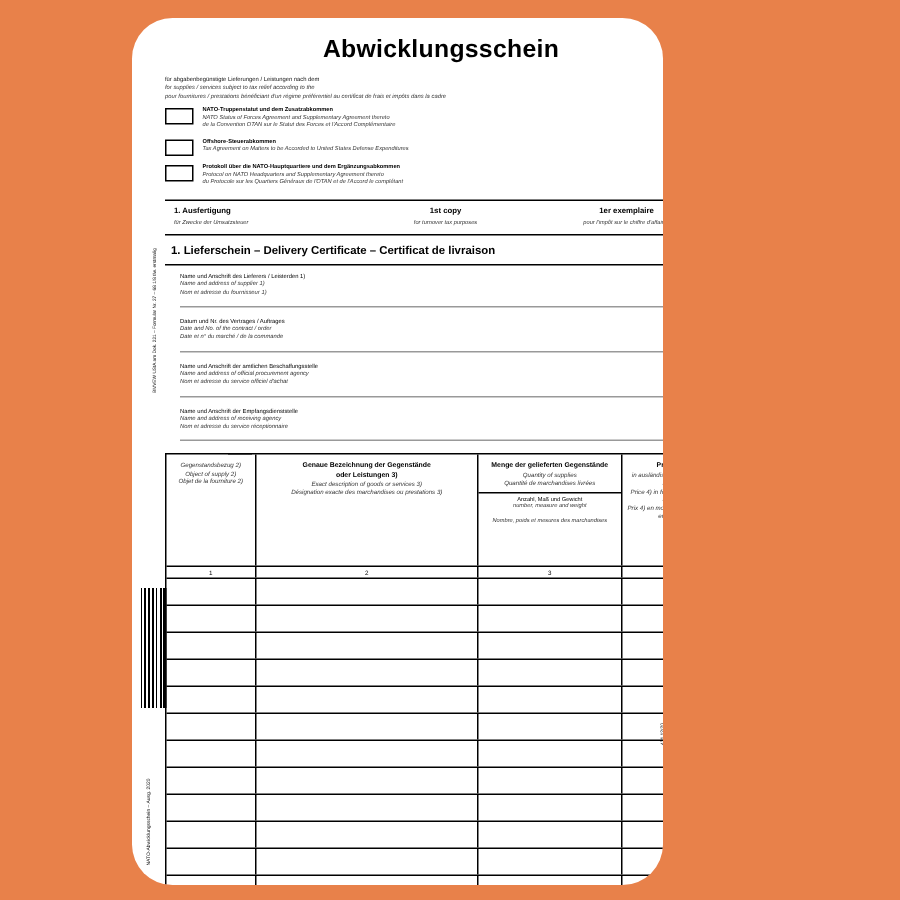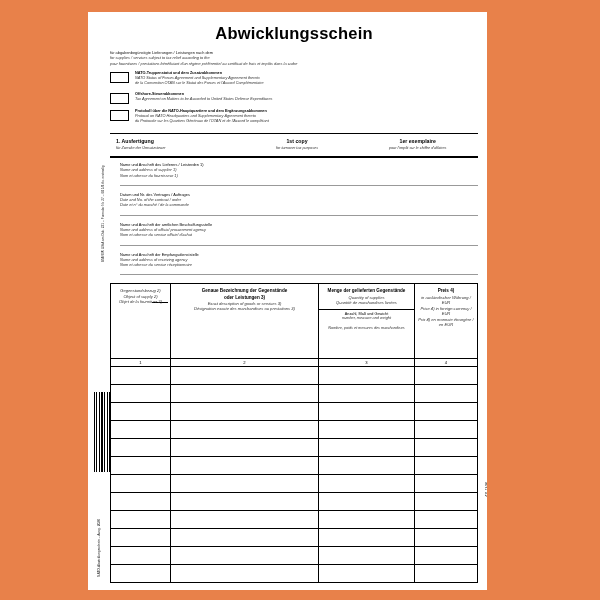--- a/index.html
+++ b/index.html
@@ -12,24 +12,25 @@
   .page{
     position:relative;
     width:600px;height:600px;
     background:#e8814a;
     box-sizing:border-box;
   }
   
   .sheet{
     position:absolute;
     left:88px;top:12px;
-    width:399px;height:578px;
+    width:354px;height:578px;
     background:#ffffff;
     box-sizing:border-box;
     overflow:hidden;
+    border-radius:27px;
   }
   .inner{
     position:absolute;
     left:22px;top:8px;
     width:368px;height:562px;
   }
   
   .title{
     font-size:16.5px;
     font-weight:bold;
@@ -234,20 +235,21 @@
           <span class="sub">for turnover tax purposes</span>
         </div>
         <div class="copy">
           <span class="n">1er exemplaire</span><br>
           <span class="sub">pour l'impôt sur le chiffre d'affaires</span>
         </div>
       </div>
 
       <div class="hr2"></div>
 
+      <div class="sect">1. Lieferschein – Delivery Certificate – Certificat de livraison</div>
 
       <div class="hr2"></div>
 
       <div class="fields">
         <div class="fblock">
           <span class="fl">Name und Anschrift des Lieferers / Leisterden 1)</span>
           <span class="fl it">Name and address of supplier 1)</span>
           <span class="fl it">Nom et adresse du fournisseur 1)</span>
           <div class="uline"></div>
         </div>

